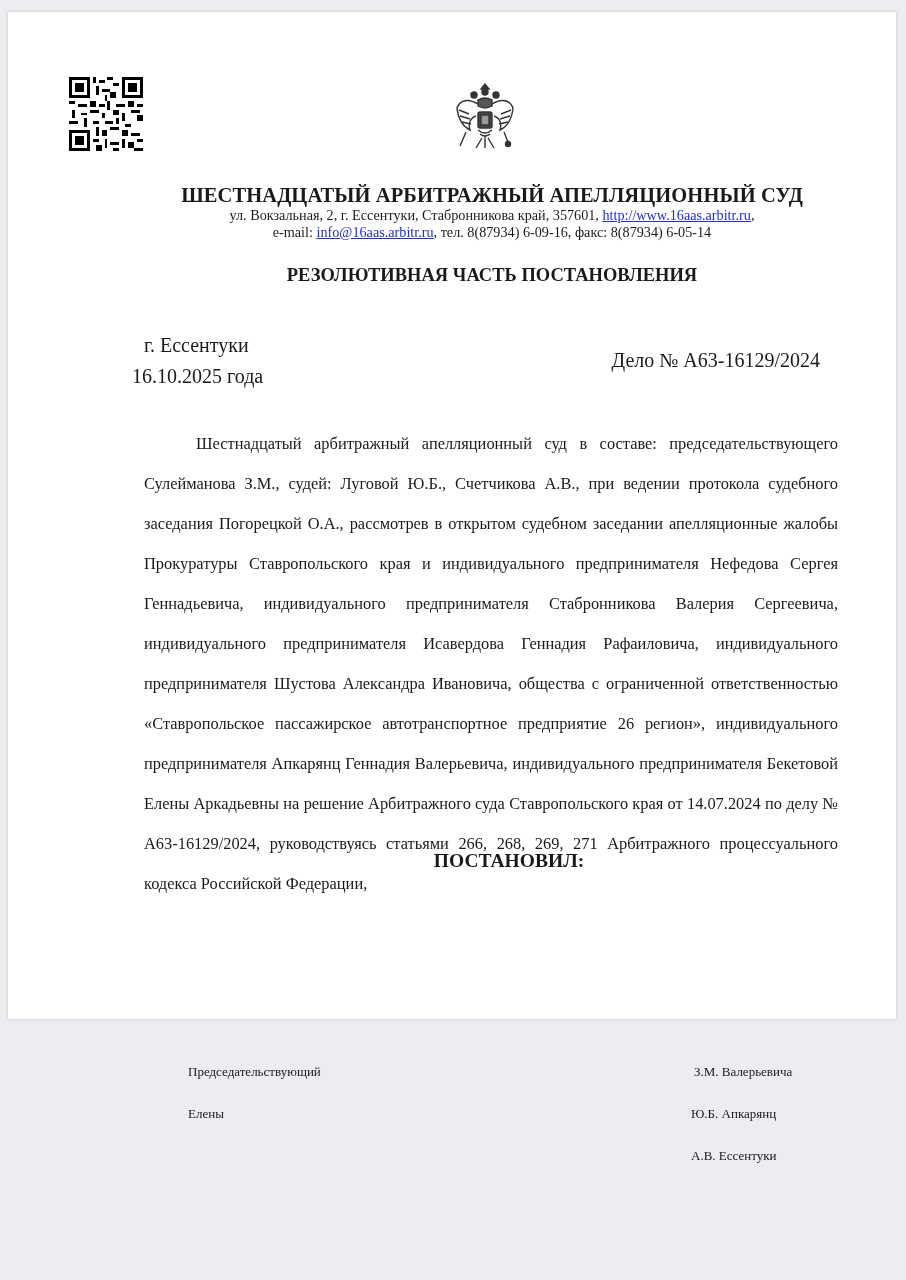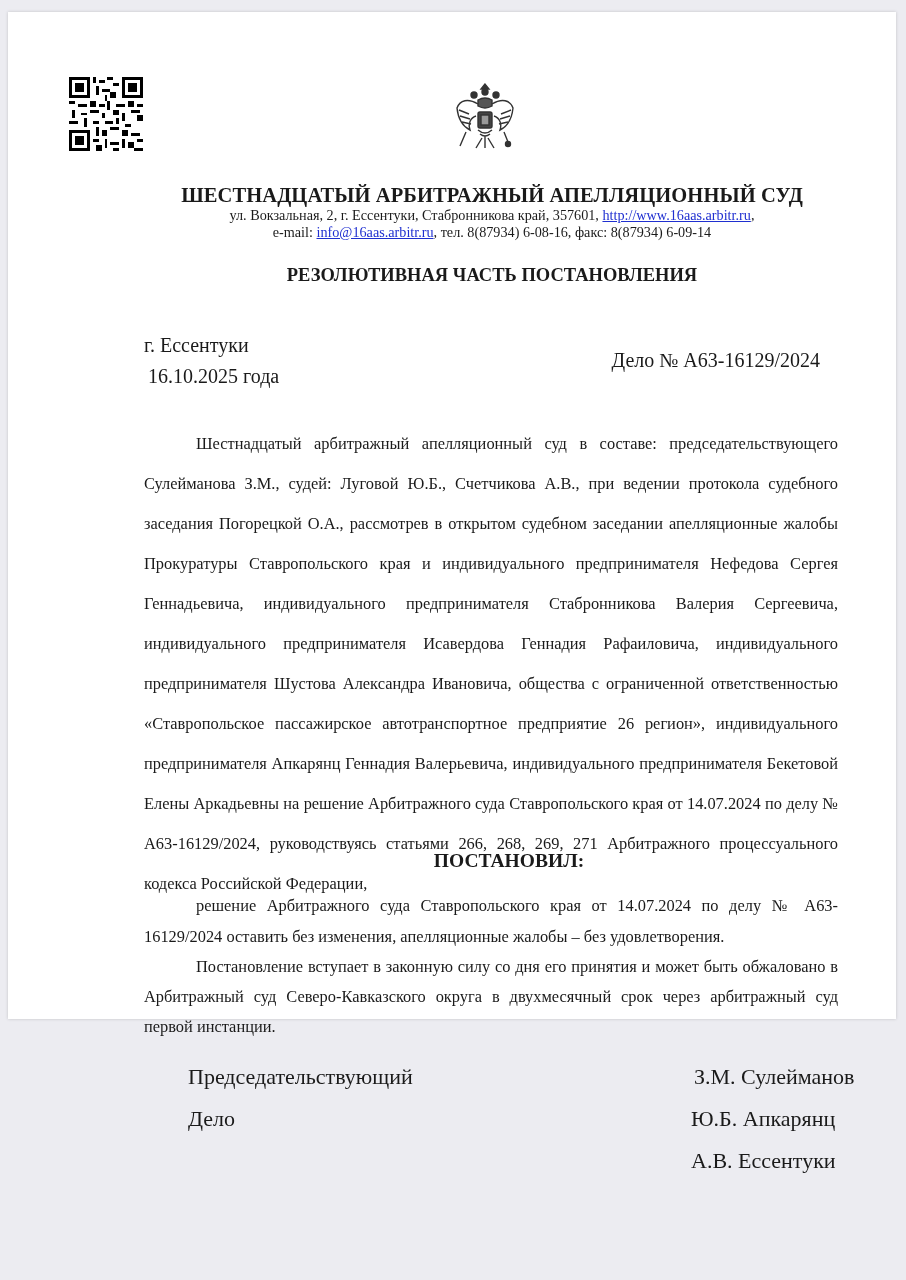--- a/index.html
+++ b/index.html
@@ -8,29 +8,29 @@
   .qr { position:absolute; left:61px; top:65px; width:74px; height:74px; }
   .emblem { position:absolute; left:446px; top:66px; width:62px; height:78px; }
   .court-name { position:absolute; left:0; width:968px; top:172px; text-align:center; font-weight:bold; font-size:20.5px; letter-spacing:0.1px; }
   .addr { position:absolute; left:0; width:968px; text-align:center; font-size:14.2px; line-height:16px; }
   .addr1 { top:195px; }
   .addr2 { top:212px; }
   .addr a { color:#1f2fd0; text-decoration:underline; }
   .title { position:absolute; left:0; width:968px; top:253px; text-align:center; font-weight:bold; font-size:18.5px; }
   .meta { position:absolute; font-size:20px; }
   .city { left:136px; top:322px; }
-  .date { left:140px; top:353px;text-align:center; }
+  .date { left:124px; top:353px;text-align:center; }
   .case { right:76px; top:322px;margin-top:15px; }
   .body-text { position:absolute; left:136px; width:694px; font-size:16.4px; line-height:40px; text-align:justify; }
   .intro { top:412px; }
   .indent { text-indent:52px; }
   .resolved { position:absolute; left:0; width:1002px; top:838px; text-align:center; font-weight:bold; font-size:19.5px; }
   .decision1 { top:878px; line-height:31px; }
   .decision2 { top:940px; line-height:30px; }
-  .sig { position:absolute; font-size:22px; }
+  .sig { position:absolute; font-size:13px; }
 </style>
 </head>
 <body>
 
 <div class="sheet">
 
   <svg class="qr" viewBox="0 0 25 25" shape-rendering="crispEdges">
     <rect x="0" y="0" width="25" height="25" fill="#fff"></rect>
     <g fill="#000">
       <rect x="0" y="0" width="7" height="7"></rect>
@@ -106,35 +106,33 @@
       <circle cx="54" cy="66" r="2.5" fill="#333"></circle>
     </g>
   </svg>
 
   <div class="court-name">ШЕСТНАДЦАТЫЙ АРБИТРАЖНЫЙ АПЕЛЛЯЦИОННЫЙ СУД</div>
 
   <div class="addr addr1">
     <span>ул. Вокзальная, 2, г. Ессентуки, Стабронникова край, 357601, </span><a>http://www.16aas.arbitr.ru</a><span>,</span>
   </div>
   <div class="addr addr2">
-    <span>e-mail: </span><a>info@16aas.arbitr.ru</a><span>, тел. 8(87934) 6-08-16, факс: 8(87934) 6-09-14</span>
+    <span>e-mail: </span><a>info@16aas.arbitr.ru</a><span>, тел. 8(87934) 6-09-16, факс: 8(87934) 6-05-14</span>
   </div>
 
   <div class="title">РЕЗОЛЮТИВНАЯ ЧАСТЬ ПОСТАНОВЛЕНИЯ</div>
 
   <div class="meta city">г. Ессентуки</div>
   <div class="meta date">16.10.2025 года</div>
   <div class="meta case">Дело № А63-16129/2024</div>
 
   <div class="body-text intro indent">Шестнадцатый арбитражный апелляционный суд в составе: председательствующего Сулейманова З.М., судей: Луговой Ю.Б., Счетчикова А.В., при ведении протокола судебного заседания Погорецкой О.А., рассмотрев в открытом судебном заседании апелляционные жалобы Прокуратуры Ставропольского края и индивидуального предпринимателя Нефедова Сергея Геннадьевича, индивидуального предпринимателя Стабронникова Валерия Сергеевича, индивидуального предпринимателя Исавердова Геннадия Рафаиловича, индивидуального предпринимателя Шустова Александра Ивановича, общества с ограниченной ответственностью «Ставропольское пассажирское автотранспортное предприятие 26 регион», индивидуального предпринимателя Апкарянц Геннадия Валерьевича, индивидуального предпринимателя Бекетовой Елены Аркадьевны на решение Арбитражного суда Ставропольского края от 14.07.2024 по делу № А63-16129/2024, руководствуясь статьями 266, 268, 269, 271 Арбитражного процессуального кодекса Российской Федерации,</div>
 
   <div class="resolved">ПОСТАНОВИЛ:</div>
 
-  <div class="body-text decision1 indent">решение Арбитражного суда Ставропольского края от 14.07.2024 по делу № А63-16129/2024 оставить без изменения, апелляционные жалобы – без удовлетворения.</div>
-  <div class="body-text decision2 indent">Постановление вступает в законную силу со дня его принятия и может быть обжаловано в Арбитражный суд Северо-Кавказского округа в двухмесячный срок через арбитражный суд первой инстанции.</div>
 
   <div class="sig" style="left:180px; top:1052px;">Председательствующий</div>
-  <div class="sig" style="left:686px; top:1052px;">З.М. Сулейманов</div>
-  <div class="sig" style="left:180px; top:1094px;">Дело</div>
+  <div class="sig" style="left:686px; top:1052px;">З.М. Валерьевича</div>
+  <div class="sig" style="left:180px; top:1094px;">Елены</div>
   <div class="sig" style="left:683px; top:1094px;">Ю.Б. Апкарянц</div>
   <div class="sig" style="left:683px; top:1136px;">А.В. Ессентуки</div>
 
 </div>
 
 </body></html>

